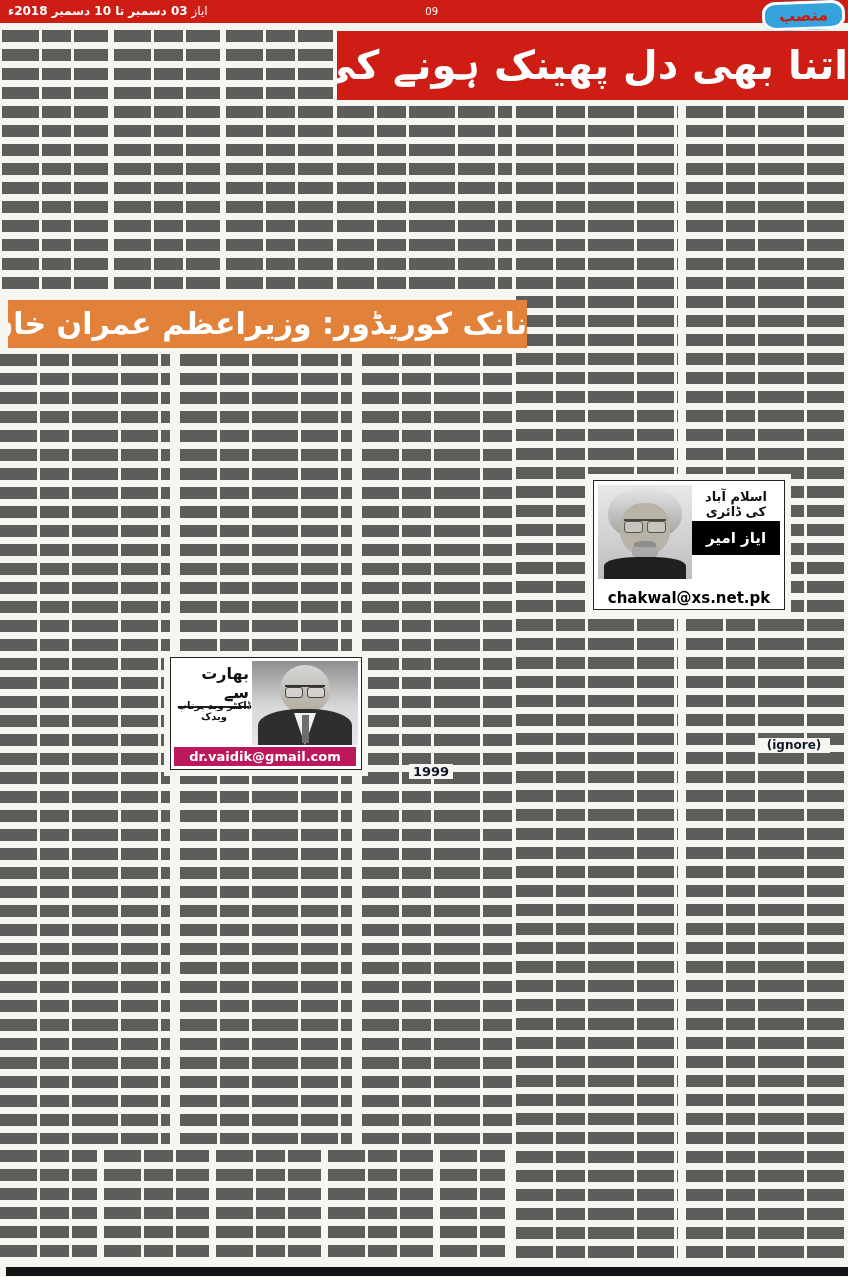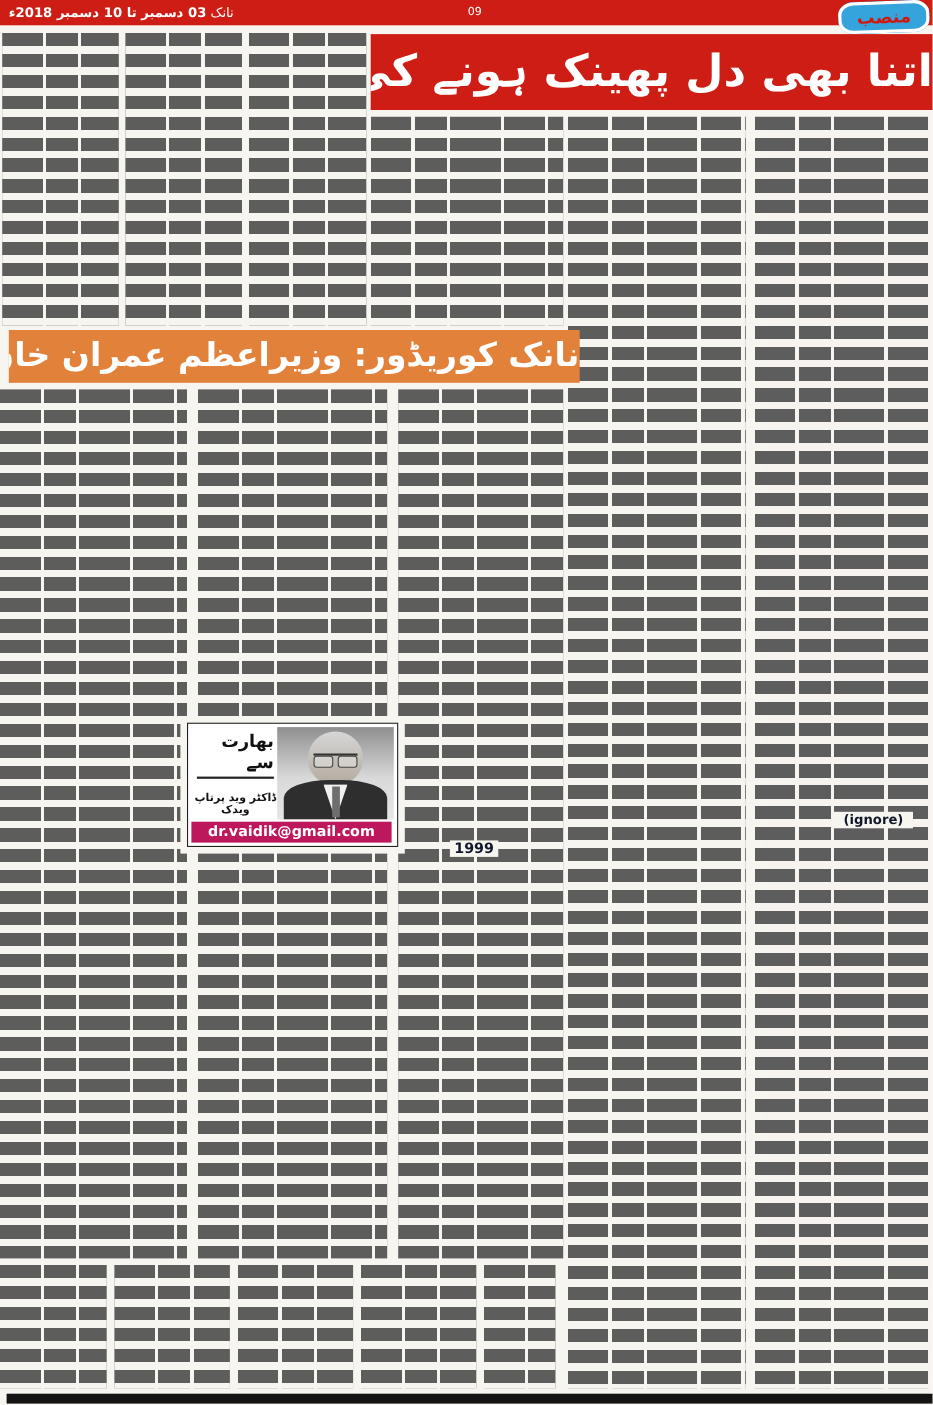--- a/index.html
+++ b/index.html
@@ -63,51 +63,67 @@
   
   .bharat{left:170px;top:657px;width:190px;height:111px;}
   .vphoto{position:absolute;right:3px;top:3px;width:106px;height:84px;overflow:hidden;background:linear-gradient(180deg,#8f8f8f,#d9d9d9 55%,#e6e6e6);}
   .v-head{position:absolute;left:28px;top:4px;width:50px;height:48px;border-radius:50% 50% 46% 46%;background:linear-gradient(180deg,#d6d6d6,#b3ab9f);}
   .v-glass{position:absolute;left:33px;top:24px;width:40px;height:10px;border-top:2px solid #333;display:flex;justify-content:space-between;}
   .v-glass i{width:16px;height:9px;border:1.5px solid #444;border-radius:3px;background:rgba(255,255,255,.3);}
   .v-suit{position:absolute;left:6px;top:48px;width:94px;height:36px;border-radius:45% 45% 0 0;background:#2e2e2e;}
   .v-shirt{position:absolute;left:42px;top:52px;width:22px;height:32px;background:#f0f0f0;clip-path:polygon(0 0,100% 0,50% 100%);}
   .v-tie{position:absolute;left:50px;top:54px;width:7px;height:28px;background:#6e6e6e;}
   .btitle{position:absolute;right:auto;left:8px;top:6px;width:70px;font-weight:bold;font-size:16px;color:#111;border-bottom:2px solid #222;padding-bottom:4px;}
-  .bsub{position:absolute;left:4px;top:42px;width:78px;text-align:center;font-weight:bold;font-size:10px;color:#111;margin-top:20px;}
+  .bsub{position:absolute;left:4px;top:42px;width:78px;text-align:center;font-weight:bold;font-size:10px;color:#111;}
   .bemail{position:absolute;left:3px;bottom:3px;width:182px;height:19px;background:#be185d;color:#fff;font-weight:bold;font-size:13px;line-height:19px;text-align:center;direction:ltr;}
   
   .footbar{position:absolute;left:6px;top:1267px;width:842px;height:9px;background:#141414;}
 </style>
 </head>
 <body>
 
 <div class="page">
 
   <div class="topbar">
     <div class="issue-date">
-      <span>نانک</span>
+      <span>ایاز</span>
       <span class="num">03 دسمبر تا 10 دسمبر 2018ء</span>
     </div>
     <div class="pageno">09</div>
   </div>
   <div class="logo">منصب</div>
 
   <div class="hl1">اتنا بھی دل پھینک ہونے کی کیا ضرورت؟</div>
 
   <div class="tcol" style="left:2px;top:30px;width:106px;height:266px;"></div>
   <div class="tcol" style="left:114px;top:30px;width:106px;height:266px;"></div>
   <div class="tcol" style="left:226px;top:30px;width:107px;height:266px;" title="کی زیادہ ضرورت ہے۔ کتنے محاذوں پہ ہم پہرہ دے سکتے ہیں؟ افغانستان کے بارڈر پہ بھی ہماری فوجیں تعینات ہیں اور کشمیر میں لائن آف کنٹرول بھی گرم ہے۔"></div>
 
   <div class="tcol" style="left:337px;top:106px;width:175px;height:190px;" title="اوراق نئے سرے سے نہیں لکھے جا سکتے۔ لیکن اب سمجھنے کا وقت آ گیا ہے کہ خواہ مخواہ دشمنی کا رویہ جو ہمارے بعض حلقوں میں پایا جاتا ہے اُس سے کبھی فائدہ نہیں ہوا۔ ہندوستان ایک بڑا ملک ہے اور ہمارے اُن سے مسائل رہیں گے۔"></div>
   <div class="tcol" style="left:516px;top:106px;width:162px;height:1156px;" title="اُمور میں ایسی اپروچ نہیں پہنچتی۔ دونوں اطراف سے خواہش ہو تو ہی معاملات کو آگے بڑھایا جا سکتا ہے۔ ہندوستان میں حکمران بی جے پی والے ویسے ہی پاکستان کے ویری ہیں۔"></div>
   <div class="tcol" style="left:686px;top:106px;width:159px;height:1156px;" title="ہم جیسے تو عرصہ دراز سے کہتے آئے ہیں کہ ہندوستان کے ساتھ تعلقات نارمل ہونے چاہئیں۔ نہ خواہ مخواہ کا پیار نہ خواہ مخواہ کی لڑائی۔ یہ بات ہم جیسے تب کہتے تھے جب محب وطن حلقوں میں ایسا کہنا بُرا لگتا تھا۔"></div>
 
   <div class="chip" style="left:758px;top:738px;width:68px;">(ignore)</div>
 
+  <div class="abox diary">
+    <div class="dphoto">
+      <div class="d-hair"></div>
+      <div class="d-face"></div>
+      <div class="d-glass">
+          <i></i>
+          <i></i>
+        </div>
+      <div class="d-stache"></div>
+      <div class="d-beard"></div>
+      <div class="d-shirt"></div>
+    </div>
+    <div class="dtitle">اسلام آباد کی ڈائری</div>
+    <div class="dname">ایاز امیر</div>
+    <div class="demail">chakwal@xs.net.pk</div>
+  </div>
 
   <div class="hl2">نانک کوریڈور: وزیراعظم عمران خان کی پہل</div>
 
   <div class="tcol" style="left:0px;top:354px;width:170px;height:790px;" title="میں کئی بار وہیں جا چکا ہوں، لیکن اس بار یہاں ولی کی ’دیا فاؤنڈیشن‘ کے پروگرام میں شرکت کرنے آیا تھا۔ یہ پروگرام بھارت کے مشہور ماہر امراض قلب ڈاکٹر ایس سی من چندا نے چلا رکھا ہے۔"></div>
   <div class="tcol" style="left:180px;top:354px;width:172px;height:790px;" title="پر بھارت سرکار کی نمائندگی شایان شان طریقے سے ہو جاتی۔ مگر ہماری سرکار نے تو حد ہی کر دی۔ پاکستان کی جانب سے تو وزیراعظم خود آئے، لیکن بھارت کی نمائندگی فوڈ پراسیسنگ کی یونین منسٹر ہرسمرت کور اور ہاؤسنگ کے منسٹر ہردیپ سنگھ پوری نے کی۔"></div>
   <div class="tcol" style="left:362px;top:354px;width:150px;height:790px;" title="پاکستان اور بھارت کے ٹوٹے ہوئے رشتوں کو اب نانک کوریڈور جوڑے گا۔ یہ کوریڈور مشکل آٹھ کلومیٹر طویل ہوگا، بھارت کے ڈیرہ بابا نانک سے پاکستان کے کرتارپور صاحب تک۔ کرتارپور میں ہی گرو نانک نے آخری سانس لی تھی۔"></div>
 
   <div class="chip" style="left:409px;top:764px;width:40px;font-size:13px;">1999</div>
 
   <div class="abox bharat">

